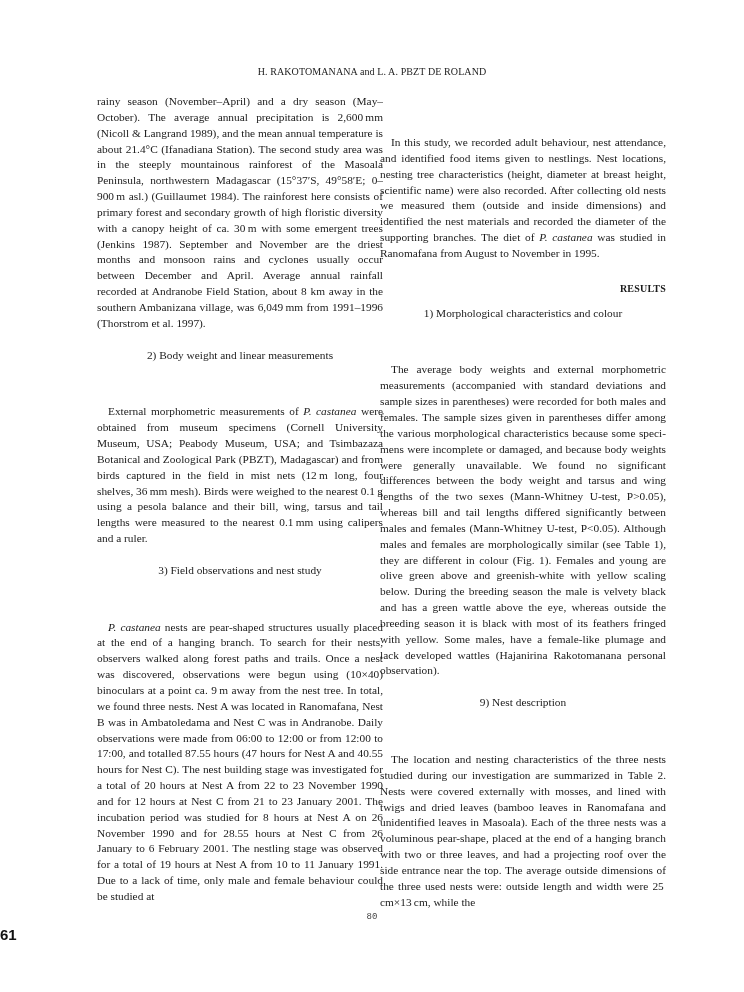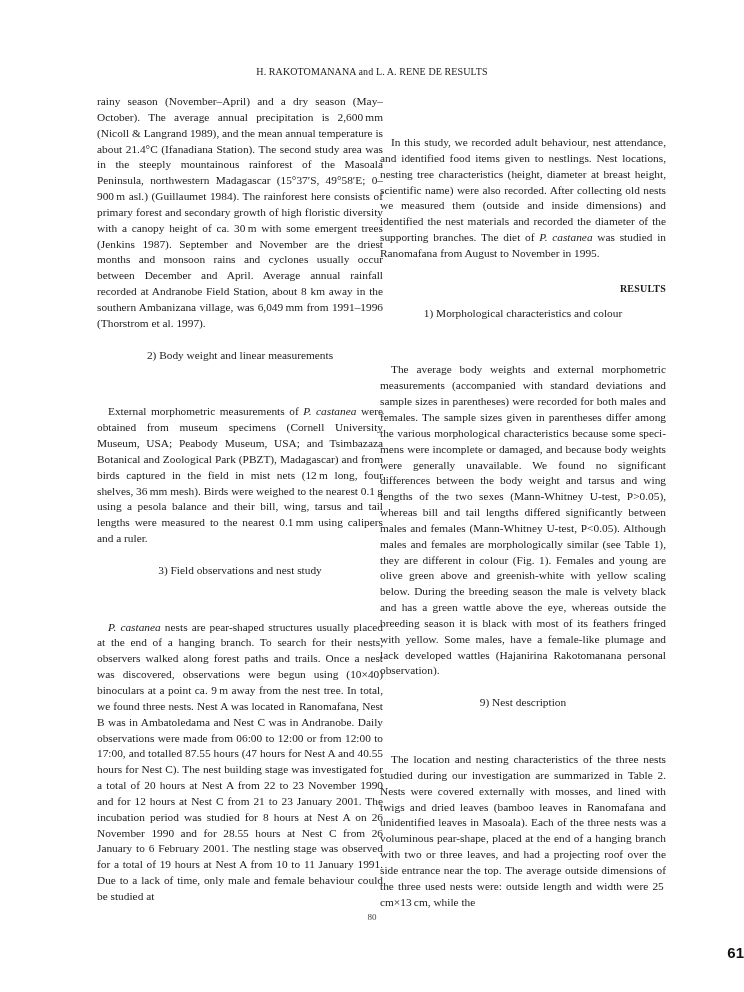--- a/index.html
+++ b/index.html
@@ -19,31 +19,31 @@
   .col p.indent { text-indent: 11px; margin-top: 41px; }
   .col .gap { height: 15.85px; }
   .section-title {
     text-align: right; font-weight: bold; font-size: 10px; margin: 0;
     letter-spacing: 0.2px;
   }
   .subhead { margin: 0; text-align: center; }
   i { font-style: italic; }
   .page-small {
     position: absolute; top: 912px; left: 0; width: 744px; text-align: center;
-    font-family: Liberation Serif, serif; font-size: 9px; color: #444;
+    font-family: Liberation Mono, monospace; font-size: 9px; color: #444;
   }
   .page-big {
-    position: absolute; top: 926px; left: 0; width: 744px; text-align: right;
-    font-family: "Liberation Sans", sans-serif; font-size: 15px; font-weight: bold; color: #111; margin-top: 18px;
+    position: absolute; top: 926px; left: 0; width: 744px; text-align: left;
+    font-family: "Liberation Sans", sans-serif; font-size: 15px; font-weight: bold; color: #111;
   }
 </style>
 </head>
 <body>
 
-<div class="running-head">H. RAKOTOMANANA and L. A. RENE DE RESULTS</div>
+<div class="running-head">H. RAKOTOMANANA and L. A. PBZT DE ROLAND</div>
 
 <div class="col left">
   <p>rainy season (November–April) and a dry season (May–October). The average annual precipitation is 2,600 mm (Nicoll &amp; Langrand 1989), and the mean annual temperature is about 21.4°C (Ifanadiana Sta­tion). The second study area was in the steeply moun­tainous rainforest of the Masoala Peninsula, north­western Madagascar (15°37′S, 49°58′E; 0–900 m asl.) (Guillaumet 1984). The rainforest here consists of primary forest and secondary growth of high floristic diversity with a canopy height of ca. 30 m with some emergent trees (Jenkins 1987). September and November are the driest months and monsoon rains and cyclones usually occur between December and April. Average annual rainfall recorded at Andra­nobe Field Station, about 8 km away in the southern Ambanizana village, was 6,049 mm from 1991–1996 (Thorstrom et al. 1997).</p>
   <div class="gap"></div>
   <p class="subhead">2)  Body weight and linear measurements</p>
   <p class="indent"><span>External morphometric measurements of </span><i>P. cas­tanea</i><span> were obtained from museum specimens (Cor­nell University Museum, USA; Peabody Museum, USA; and Tsimbazaza Botanical and Zoological Park (PBZT), Madagascar) and from birds captured in the field in mist nets (12 m long, four shelves, 36 mm mesh). Birds were weighed to the nearest 0.1 g using a pesola balance and their bill, wing, tarsus and tail lengths were measured to the nearest 0.1 mm using calipers and a ruler.</span></p>
   <div class="gap"></div>
   <p class="subhead">3)  Field observations and nest study</p>
   <p class="indent"><i>P. castanea</i><span> nests are pear-shaped structures usually placed at the end of a hanging branch. To search for their nests, observers walked along forest paths and trails. Once a nest was discovered, observations were begun using (10×40) binoculars at a point ca. 9 m away from the nest tree. In total, we found three nests. Nest A was located in Ranomafana, Nest B was in Ambatoledama and Nest C was in Andranobe. Daily observations were made from 06:00 to 12:00 or from 12:00 to 17:00, and totalled 87.55 hours (47 hours for Nest A and 40.55 hours for Nest C). The nest building stage was investigated for a total of 20 hours at Nest A from 22 to 23 November 1990 and for 12 hours at Nest C from 21 to 23 January 2001. The incubation period was studied for 8 hours at Nest A on 26 November 1990 and for 28.55 hours at Nest C from 26 January to 6 February 2001. The nestling stage was observed for a total of 19 hours at Nest A from 10 to 11 January 1991. Due to a lack of time, only male and female behaviour could be studied at</span></p>
 </div>

